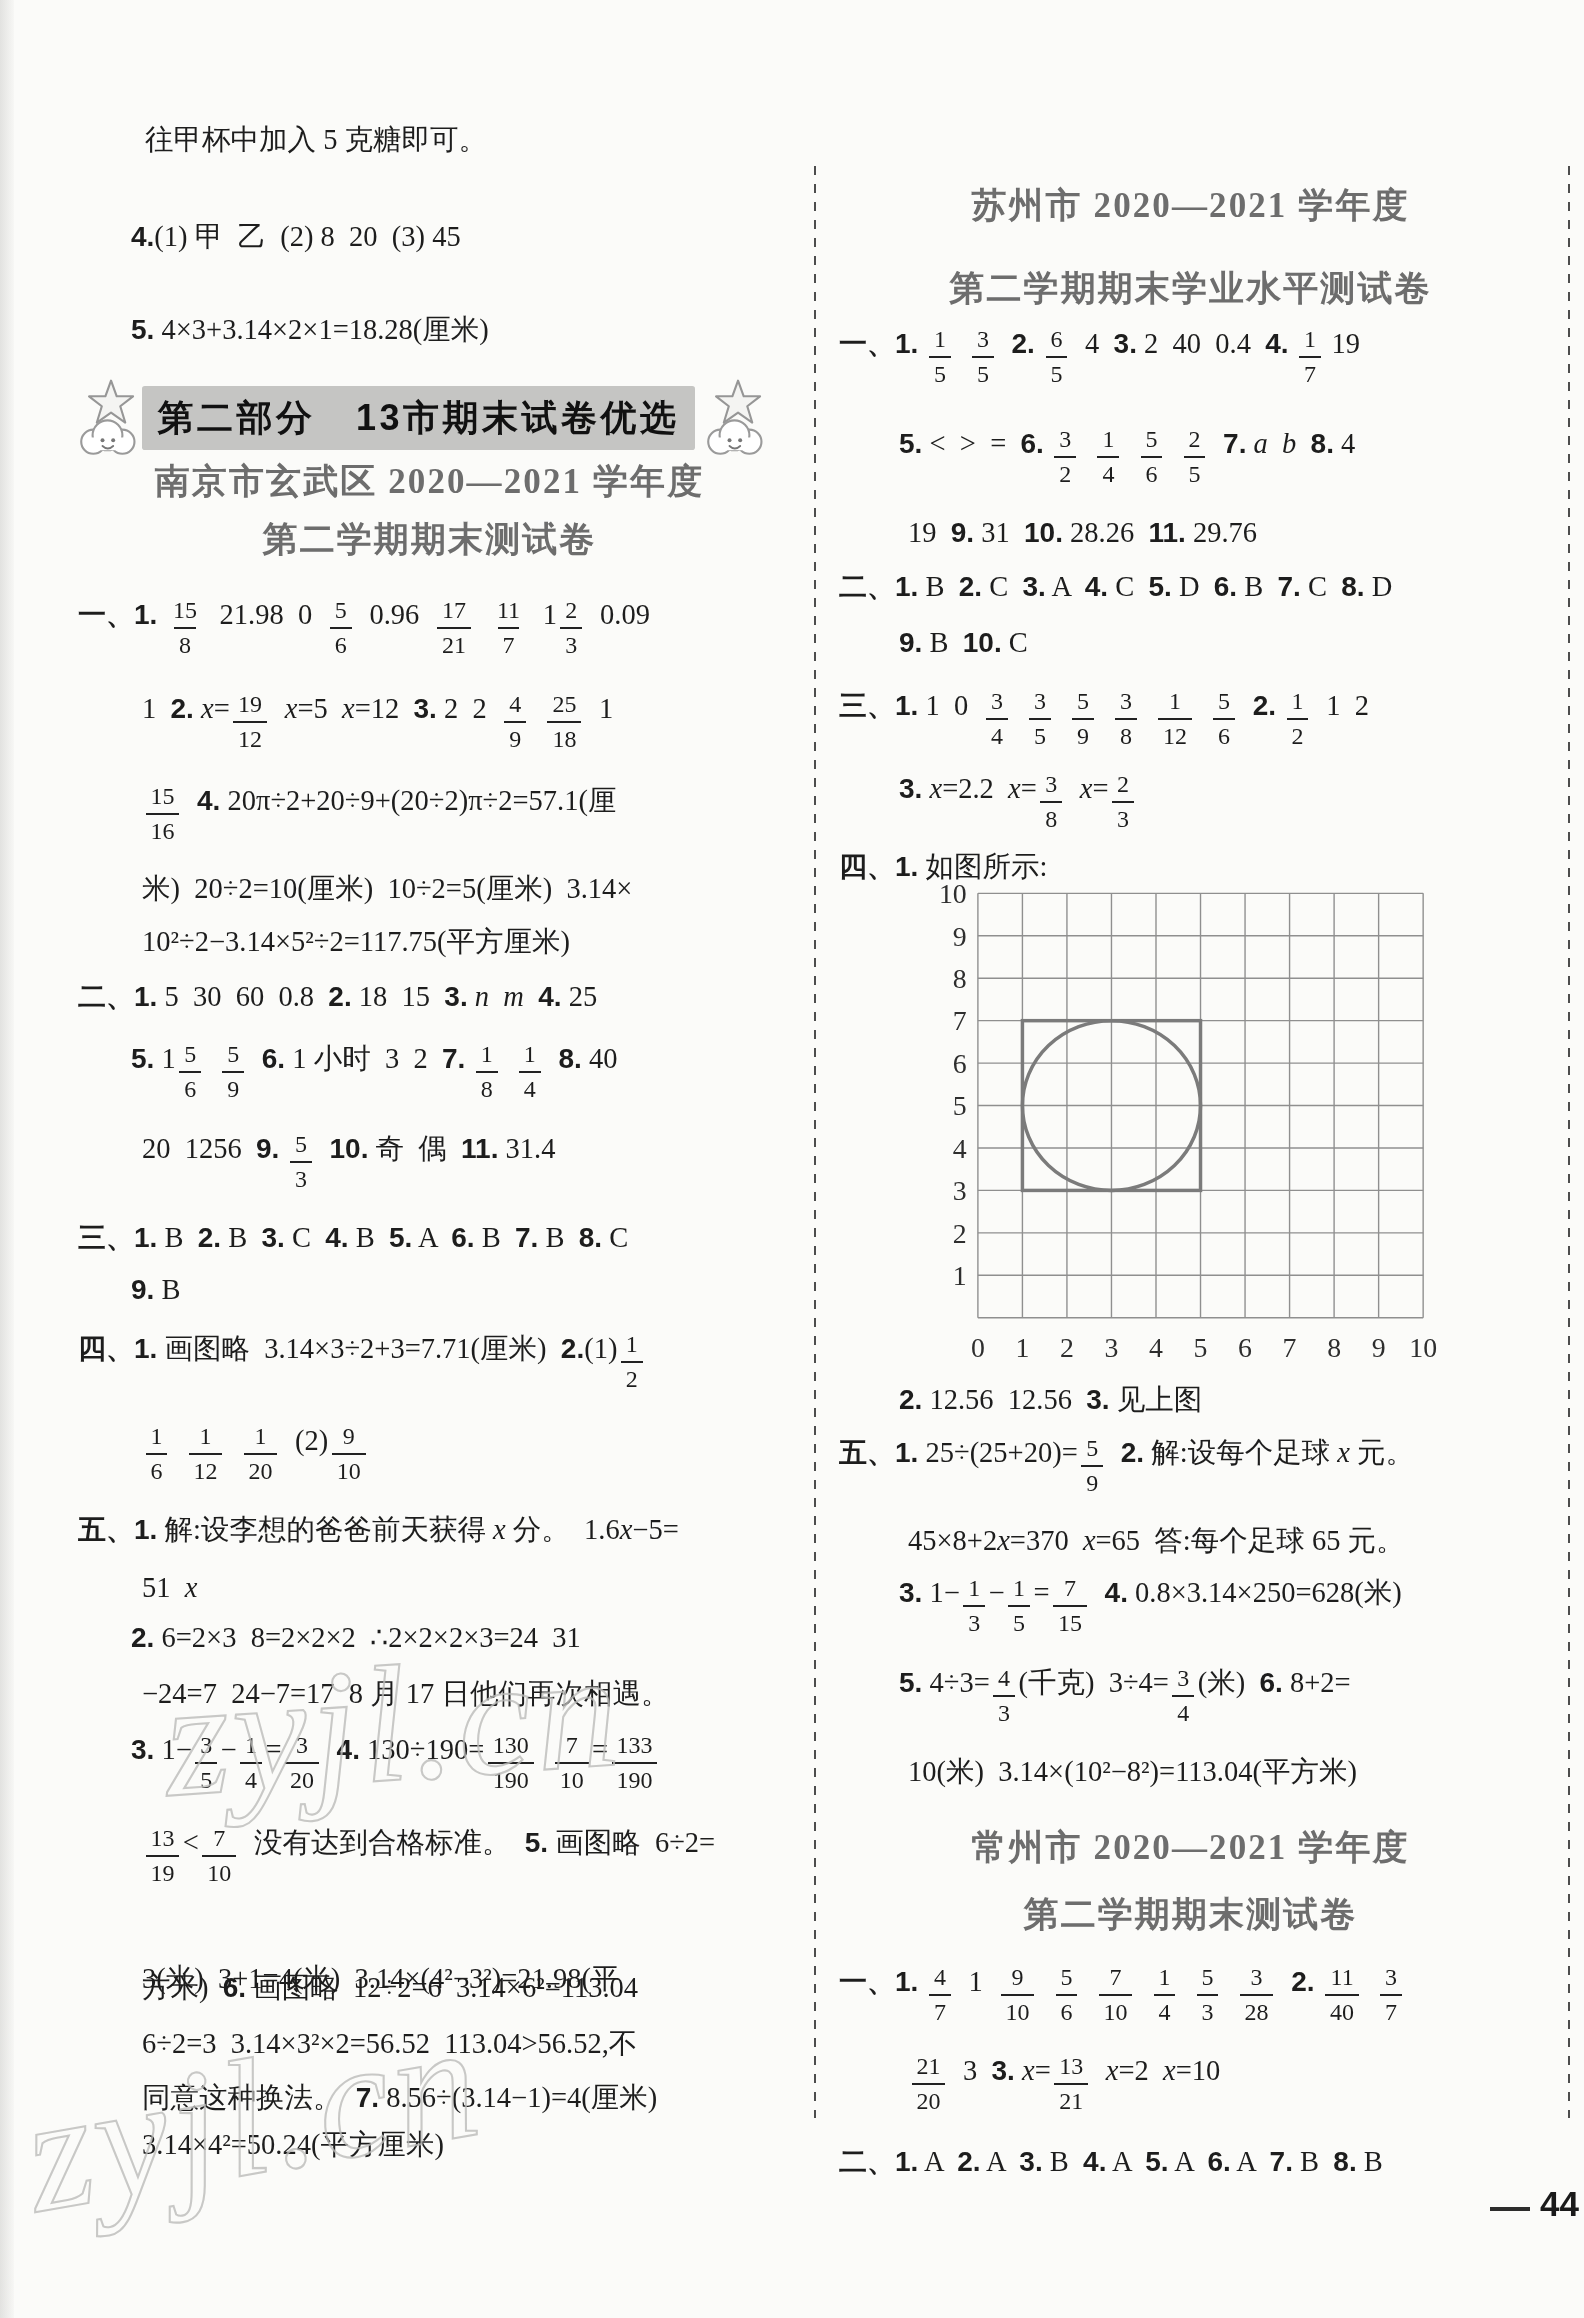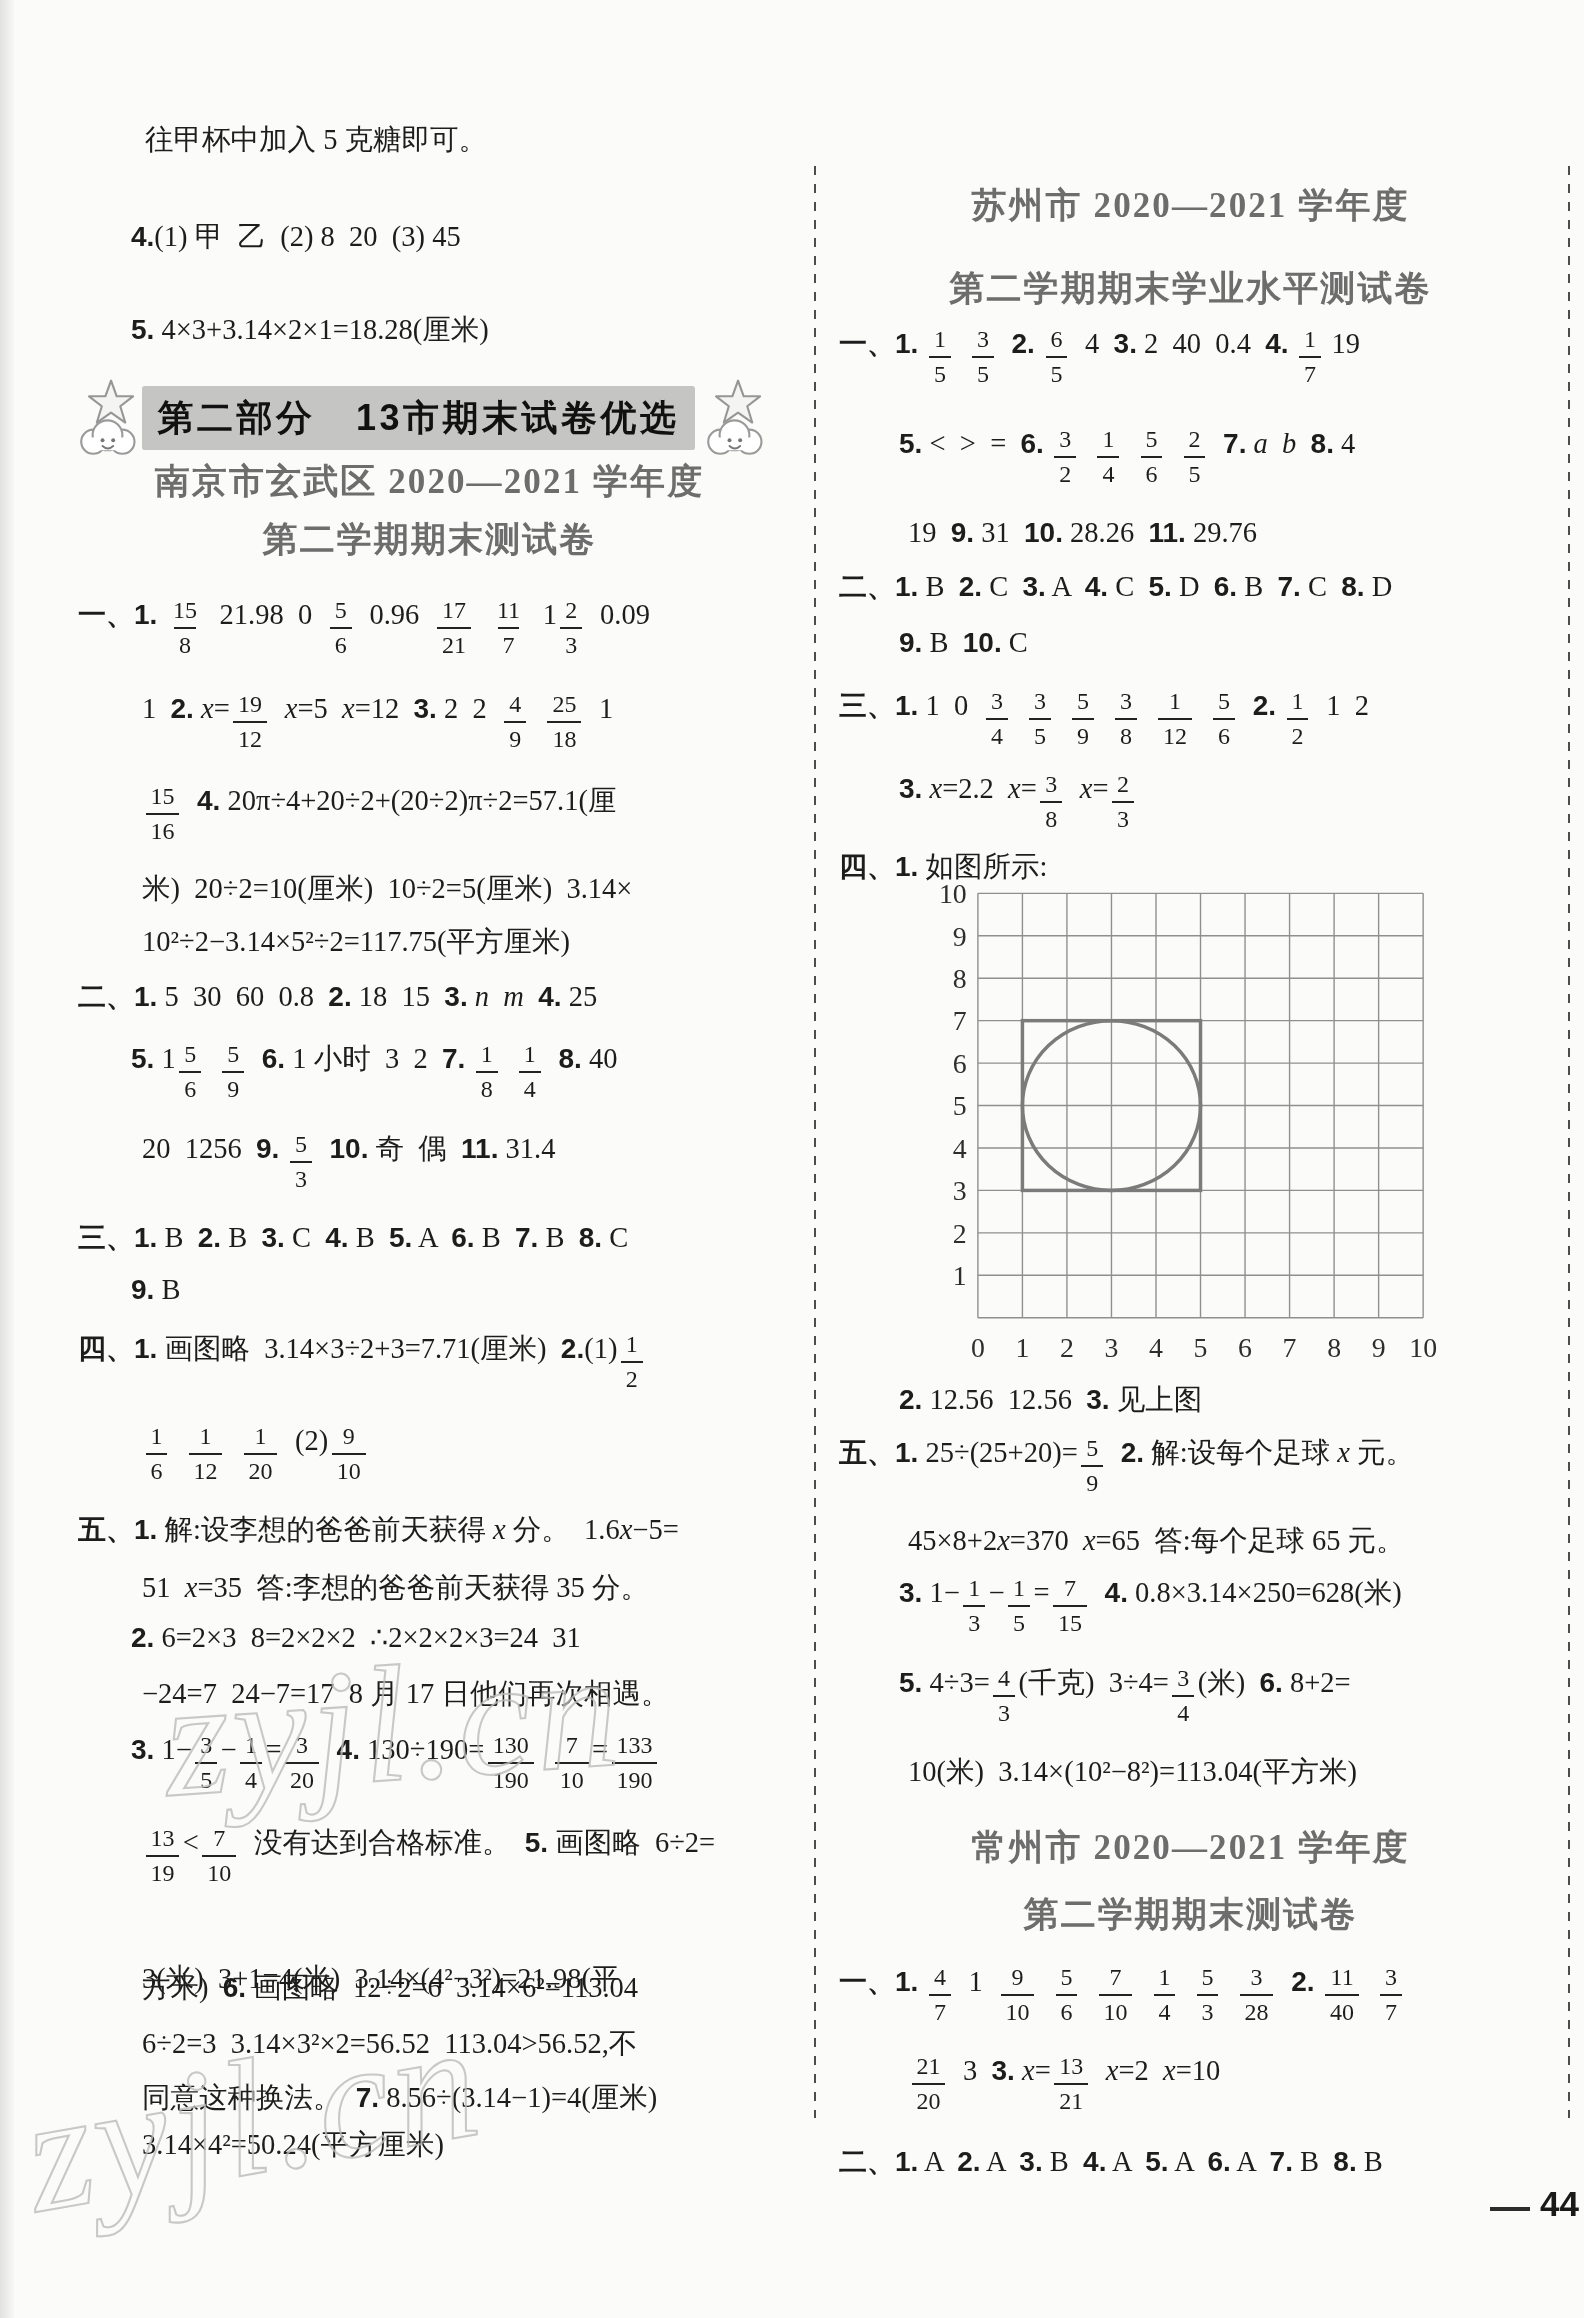--- a/index.html
+++ b/index.html
@@ -70,32 +70,32 @@
             <rect x="22" y="88" width="58" height="18" fill="#fff"></rect>
             <circle cx="43" cy="92" r="2.8" fill="#777"></circle>
             <circle cx="58" cy="92" r="2.8" fill="#777"></circle>
             <path d="M43 100 Q50.5 107 58 100" fill="none" stroke="#777" stroke-width="2.6" stroke-linecap="round"></path>
           </svg></div>
       </div>
       <div class="title-row" style="left: 78px; width: 703px; top: 458px;">南京市玄武区 2020—2021 学年度</div>
       <div class="title-row" style="left: 78px; width: 703px; top: 516px;">第二学期期末测试卷</div>
       <div class="row" style="left: 78px; top: 597px;"><span class="tok-b">一、</span><span class="tok-b">1.</span><span class="tok-t"> </span><span class="frac"><span class="num">15</span><span class="den">8</span></span><span class="tok-t">  21.98  0  </span><span class="frac"><span class="num">5</span><span class="den">6</span></span><span class="tok-t">  0.96  </span><span class="frac"><span class="num">17</span><span class="den">21</span></span><span class="tok-t">  </span><span class="frac"><span class="num">11</span><span class="den">7</span></span><span class="tok-t">  1</span><span class="frac"><span class="num">2</span><span class="den">3</span></span><span class="tok-t">  0.09</span></div>
       <div class="row" style="left: 142px; top: 691px;"><span class="tok-t">1  </span><span class="tok-b">2.</span><span class="tok-t"> </span><span class="tok-i">x</span><span class="tok-t">=</span><span class="frac"><span class="num">19</span><span class="den">12</span></span><span class="tok-t">  </span><span class="tok-i">x</span><span class="tok-t">=5  </span><span class="tok-i">x</span><span class="tok-t">=12  </span><span class="tok-b">3.</span><span class="tok-t"> 2  2  </span><span class="frac"><span class="num">4</span><span class="den">9</span></span><span class="tok-t">  </span><span class="frac"><span class="num">25</span><span class="den">18</span></span><span class="tok-t">  1</span></div>
-      <div class="row" style="left: 142px; top: 783px;"><span class="frac"><span class="num">15</span><span class="den">16</span></span><span class="tok-t">  </span><span class="tok-b">4.</span><span class="tok-t"> 20π÷4+20÷2+(20÷2)π÷2=57.1(厘</span></div>
+      <div class="row" style="left: 142px; top: 783px;"><span class="frac"><span class="num">15</span><span class="den">16</span></span><span class="tok-t">  </span><span class="tok-b">4.</span><span class="tok-t"> 20π÷2+20÷9+(20÷2)π÷2=57.1(厘</span></div>
       <div class="row" style="left: 142px; top: 871px;"><span class="tok-t">米)  20÷2=10(厘米)  10÷2=5(厘米)  3.14×</span></div>
       <div class="row" style="left: 142px; top: 924px;"><span class="tok-t">10²÷2−3.14×5²÷2=117.75(平方厘米)</span></div>
       <div class="row" style="left: 78px; top: 979px;"><span class="tok-b">二、</span><span class="tok-b">1.</span><span class="tok-t"> 5  30  60  0.8  </span><span class="tok-b">2.</span><span class="tok-t"> 18  15  </span><span class="tok-b">3.</span><span class="tok-t"> </span><span class="tok-i">n</span><span class="tok-t">  </span><span class="tok-i">m</span><span class="tok-t">  </span><span class="tok-b">4.</span><span class="tok-t"> 25</span></div>
       <div class="row" style="left: 131px; top: 1041px;"><span class="tok-b">5.</span><span class="tok-t"> 1</span><span class="frac"><span class="num">5</span><span class="den">6</span></span><span class="tok-t">  </span><span class="frac"><span class="num">5</span><span class="den">9</span></span><span class="tok-t">  </span><span class="tok-b">6.</span><span class="tok-t"> 1 小时  3  2  </span><span class="tok-b">7.</span><span class="tok-t"> </span><span class="frac"><span class="num">1</span><span class="den">8</span></span><span class="tok-t">  </span><span class="frac"><span class="num">1</span><span class="den">4</span></span><span class="tok-t">  </span><span class="tok-b">8.</span><span class="tok-t"> 40</span></div>
       <div class="row" style="left: 142px; top: 1131px;"><span class="tok-t">20  1256  </span><span class="tok-b">9.</span><span class="tok-t"> </span><span class="frac"><span class="num">5</span><span class="den">3</span></span><span class="tok-t">  </span><span class="tok-b">10.</span><span class="tok-t"> 奇  偶  </span><span class="tok-b">11.</span><span class="tok-t"> 31.4</span></div>
       <div class="row" style="left: 78px; top: 1220px;"><span class="tok-b">三、</span><span class="tok-b">1.</span><span class="tok-t"> B  </span><span class="tok-b">2.</span><span class="tok-t"> B  </span><span class="tok-b">3.</span><span class="tok-t"> C  </span><span class="tok-b">4.</span><span class="tok-t"> B  </span><span class="tok-b">5.</span><span class="tok-t"> A  </span><span class="tok-b">6.</span><span class="tok-t"> B  </span><span class="tok-b">7.</span><span class="tok-t"> B  </span><span class="tok-b">8.</span><span class="tok-t"> C</span></div>
       <div class="row" style="left: 131px; top: 1272px;"><span class="tok-b">9.</span><span class="tok-t"> B</span></div>
       <div class="row" style="left: 78px; top: 1331px;"><span class="tok-b">四、</span><span class="tok-b">1.</span><span class="tok-t"> 画图略  3.14×3÷2+3=7.71(厘米)  </span><span class="tok-b">2.</span><span class="tok-t">(1)</span><span class="frac"><span class="num">1</span><span class="den">2</span></span></div>
       <div class="row" style="left: 142px; top: 1423px;"><span class="frac"><span class="num">1</span><span class="den">6</span></span><span class="tok-t">  </span><span class="frac"><span class="num">1</span><span class="den">12</span></span><span class="tok-t">  </span><span class="frac"><span class="num">1</span><span class="den">20</span></span><span class="tok-t">  (2)</span><span class="frac"><span class="num">9</span><span class="den">10</span></span></div>
       <div class="row" style="left: 78px; top: 1512px;"><span class="tok-b">五、</span><span class="tok-b">1.</span><span class="tok-t"> 解:设李想的爸爸前天获得 </span><span class="tok-i">x</span><span class="tok-t"> 分。  1.6</span><span class="tok-i">x</span><span class="tok-t">−5=</span></div>
-      <div class="row" style="left: 142px; top: 1570px;"><span class="tok-t">51  </span><span class="tok-i">x</span><span class="tok-t">=35  答:李想的爸爸前天获得 35 分。</span></div>
+      <div class="row" style="left: 142px; top: 1570px;"><span class="tok-t">51  </span><span class="tok-i">x</span></div>
       <div class="row" style="left: 131px; top: 1620px;"><span class="tok-b">2.</span><span class="tok-t"> 6=2×3  8=2×2×2  ∴2×2×2×3=24  31</span></div>
       <div class="row" style="left: 142px; top: 1676px;"><span class="tok-t">−24=7  24−7=17  8 月 17 日他们再次相遇。</span></div>
       <div class="row" style="left: 131px; top: 1732px;"><span class="tok-b">3.</span><span class="tok-t"> 1−</span><span class="frac"><span class="num">3</span><span class="den">5</span></span><span class="tok-t">−</span><span class="frac"><span class="num">1</span><span class="den">4</span></span><span class="tok-t">=</span><span class="frac"><span class="num">3</span><span class="den">20</span></span><span class="tok-t">  </span><span class="tok-b">4.</span><span class="tok-t"> 130÷190=</span><span class="frac"><span class="num">130</span><span class="den">190</span></span><span class="tok-t">  </span><span class="frac"><span class="num">7</span><span class="den">10</span></span><span class="tok-t">=</span><span class="frac"><span class="num">133</span><span class="den">190</span></span></div>
       <div class="row" style="left: 142px; top: 1825px;"><span class="frac"><span class="num">13</span><span class="den">19</span></span><span class="tok-t">&lt;</span><span class="frac"><span class="num">7</span><span class="den">10</span></span><span class="tok-t">  没有达到合格标准。  </span><span class="tok-b">5.</span><span class="tok-t"> 画图略  6÷2=</span></div>
       <div class="row" style="left: 142px; top: 1916px; margin-top: 45px;"><span class="tok-t">3(米)  3+1=4(米)  3.14×(4²−3²)=21.98(平</span></div>
       <div class="row" style="left: 142px; top: 1970px;"><span class="tok-t">方米)  </span><span class="tok-b">6.</span><span class="tok-t"> 画图略  12÷2=6  3.14×6²=113.04</span></div>
       <div class="row" style="left: 142px; top: 2026px;"><span class="tok-t">6÷2=3  3.14×3²×2=56.52  113.04&gt;56.52,不</span></div>
       <div class="row" style="left: 142px; top: 2080px;"><span class="tok-t">同意这种换法。  </span><span class="tok-b">7.</span><span class="tok-t"> 8.56÷(3.14−1)=4(厘米)</span></div>
       <div class="row" style="left: 142px; top: 2127px;"><span class="tok-t">3.14×4²=50.24(平方厘米)</span></div>
       <div class="title-row" style="left: 839px; width: 703px; top: 182px;">苏州市 2020—2021 学年度</div>

